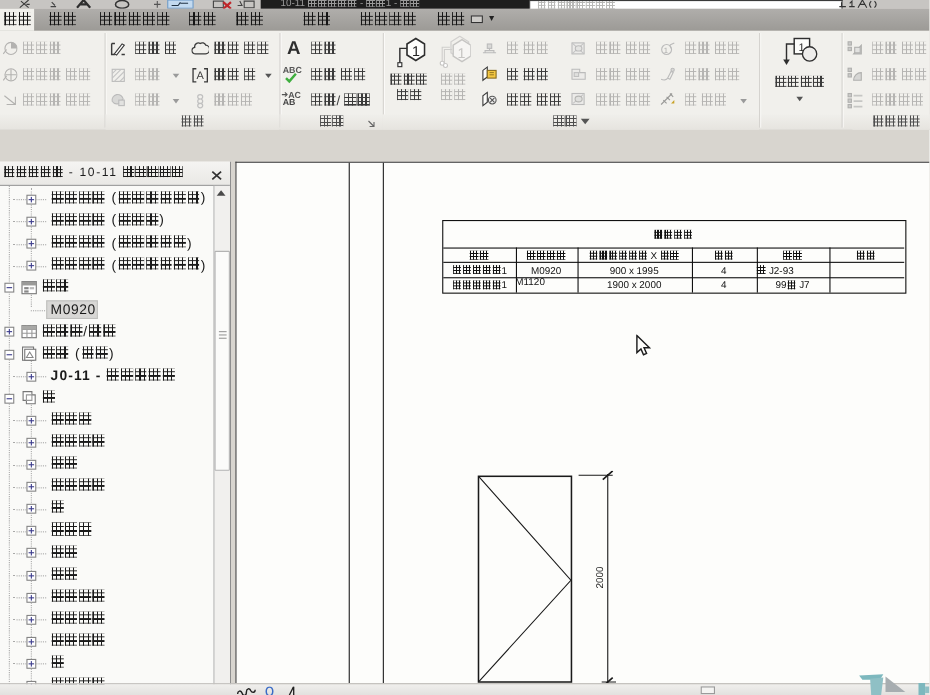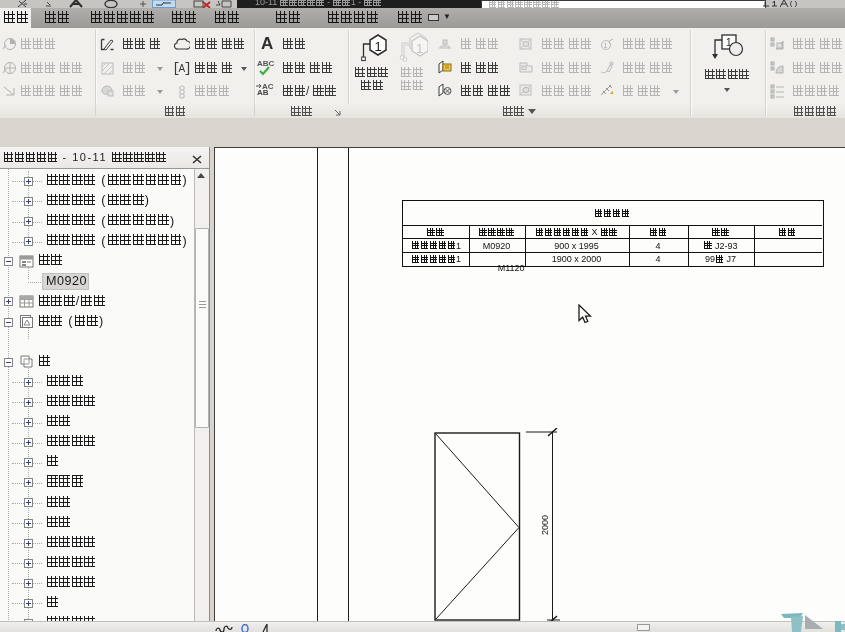--- a/index.html
+++ b/index.html
@@ -322,20 +322,24 @@
       <span class="tx cj" style="left:38px"><i class="g"></i><i class="g"></i><i class="g"></i>/<i class="g"></i><i class="g"></i></span>
     </div>
  <div class="trow" style="top:165px">
       <div class="ebox" style="left:3.5px"></div>
       <svg class="ab" style="left:19px;top:2px" width="15" height="15">
         <rect x="1.5" y="1.5" width="10" height="12" fill="#fff" stroke="#777"></rect>
         <rect x="3.5" y="3.5" width="10" height="10" fill="#fff" stroke="#777"></rect>
         <path d="M5 11l3-5 3 5z" fill="none" stroke="#888"></path>
       </svg>
       <span class="tx cj" style="left:38px"><i class="g"></i><i class="g"></i> (<i class="g"></i><i class="g"></i>)</span>
+    </div>
+ <div class="trow l2" style="top:185.1px">
+      <div class="ebox plus" style="left:23.5px"></div>
+      <span class="tx" style="left:46px;font-weight:bold;letter-spacing:1px">J0-11 - <span class="cj"><i class="g"></i><i class="g"></i><i class="g"></i><i class="g"></i><i class="g"></i></span></span>
     </div>
  <div class="trow" style="top:205.2px">
       <div class="ebox" style="left:3.5px"></div>
       <svg class="ab" style="left:19px;top:2px" width="15" height="15">
         <path d="M2 2v8h3v3h8V5h-3V2z" fill="#fff" stroke="#777"></path>
         <path d="M5 5h5v5H5z" fill="none" stroke="#999"></path>
       </svg>
       <span class="tx cj" style="left:38px"><i class="g"></i></span>
     </div>
  <div class="trow l2" style="top:225.3px">
@@ -413,23 +417,23 @@
   <div class="ab cj" style="left:0;top:26px;width:66px;text-align:center"><i class="g"></i><i class="g"></i></div>
   <div class="ab cj" style="left:66px;top:26px;width:56px;text-align:center"><i class="g"></i><i class="g"></i><i class="g"></i><i class="g"></i></div>
   <div class="ab cj" style="left:122px;top:26px;width:104px;text-align:center;letter-spacing:0"><i class="g"></i><i class="g"></i><i class="g"></i><i class="g"></i><i class="g"></i><i class="g"></i> X <i class="g"></i><i class="g"></i></div>
   <div class="ab cj" style="left:226px;top:26px;width:59px;text-align:center"><i class="g"></i><i class="g"></i></div>
   <div class="ab cj" style="left:285px;top:26px;width:66px;text-align:center"><i class="g"></i><i class="g"></i></div>
   <div class="ab cj" style="left:351px;top:26px;width:67px;text-align:center"><i class="g"></i><i class="g"></i></div>
   <div class="ab cj" style="left:1px;top:39.6px;width:65px;text-align:center;letter-spacing:0"><i class="g"></i><i class="g"></i><i class="g"></i><i class="g"></i><i class="g"></i>1</div>
   <div class="ab" style="left:66px;top:39.6px;width:56px;text-align:center">M0920</div>
   <div class="ab" style="left:122px;top:39.6px;width:104px;text-align:center">900 x 1995</div>
   <div class="ab" style="left:226px;top:39.6px;width:59px;text-align:center">4</div>
-  <div class="ab cj" style="left:285px;top:39.6px;width:66px;text-align:center;letter-spacing:0"><i class="g"></i> J2-93</div>
+  <div class="ab cj" style="left:285px;top:39.6px;width:66px;letter-spacing:0"><i class="g"></i> J2-93</div>
   <div class="ab cj" style="left:1px;top:53.1px;width:65px;text-align:center;letter-spacing:0"><i class="g"></i><i class="g"></i><i class="g"></i><i class="g"></i><i class="g"></i>1</div>
-  <div class="ab" style="left:66px;top:62px;width:56px;text-align:right">M1120</div>
+  <div class="ab" style="left:66px;top:50px;width:56px;text-align:left">M1120</div>
   <div class="ab" style="left:122px;top:53.1px;width:104px;text-align:center">1900 x 2000</div>
   <div class="ab" style="left:226px;top:53.1px;width:59px;text-align:center">4</div>
   <div class="ab cj" style="left:285px;top:53.1px;width:66px;text-align:center;letter-spacing:0">99<i class="g"></i> J7</div>
  </div>
  <svg class="ab" style="left:215px;top:280px" width="140" height="193">
   <rect x="5" y="5" width="84.5" height="187" fill="none" stroke="#1a1a1a" stroke-width="1.4"></rect>
   <path d="M5.5 5.5 89 99.5 5.5 191.5" fill="none" stroke="#1a1a1a" stroke-width="1"></path>
   <path d="M96 4h31M117 192h13" stroke="#1a1a1a" stroke-width="1"></path>
   <path d="M122.5 3v190" stroke="#1a1a1a" stroke-width="1"></path>
   <path d="M118 8 127 0M118 196 127 188" stroke="#1a1a1a" stroke-width="1.5"></path>

